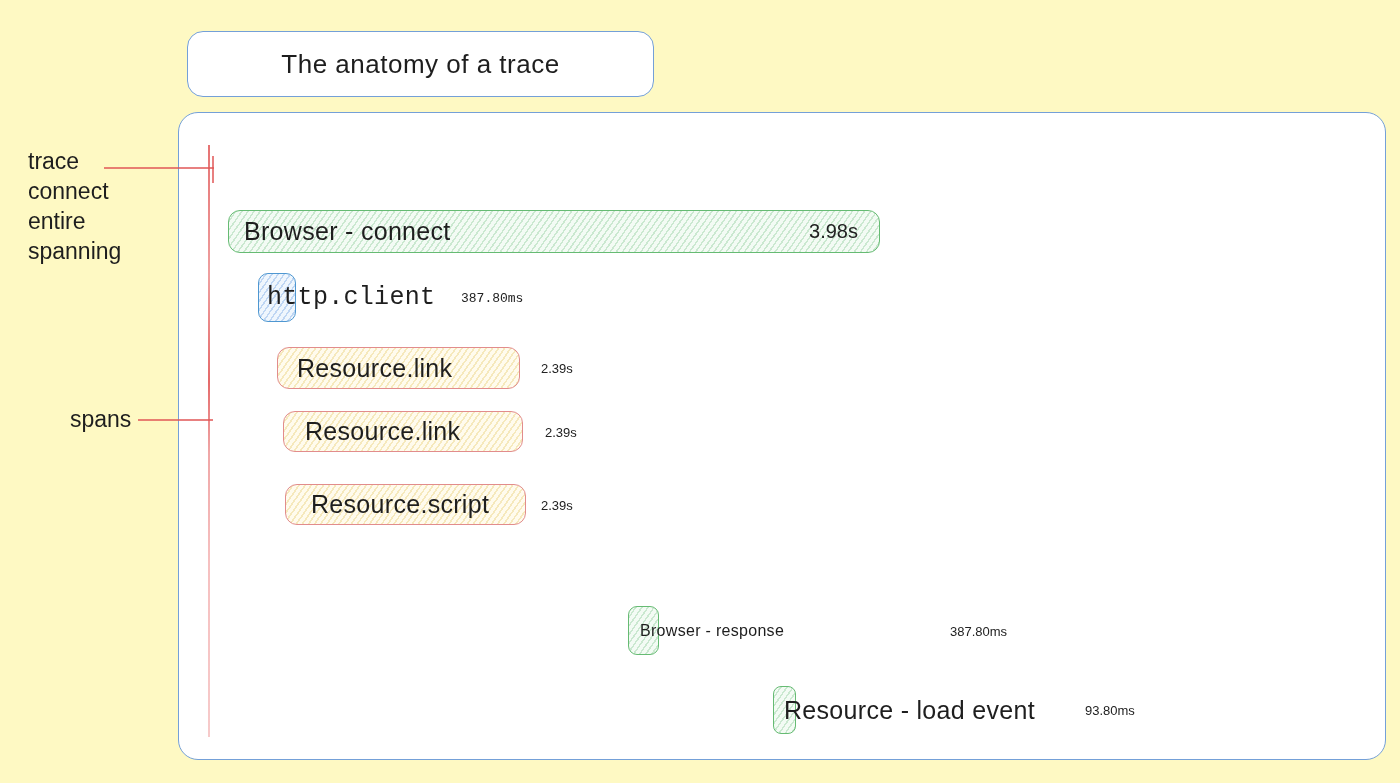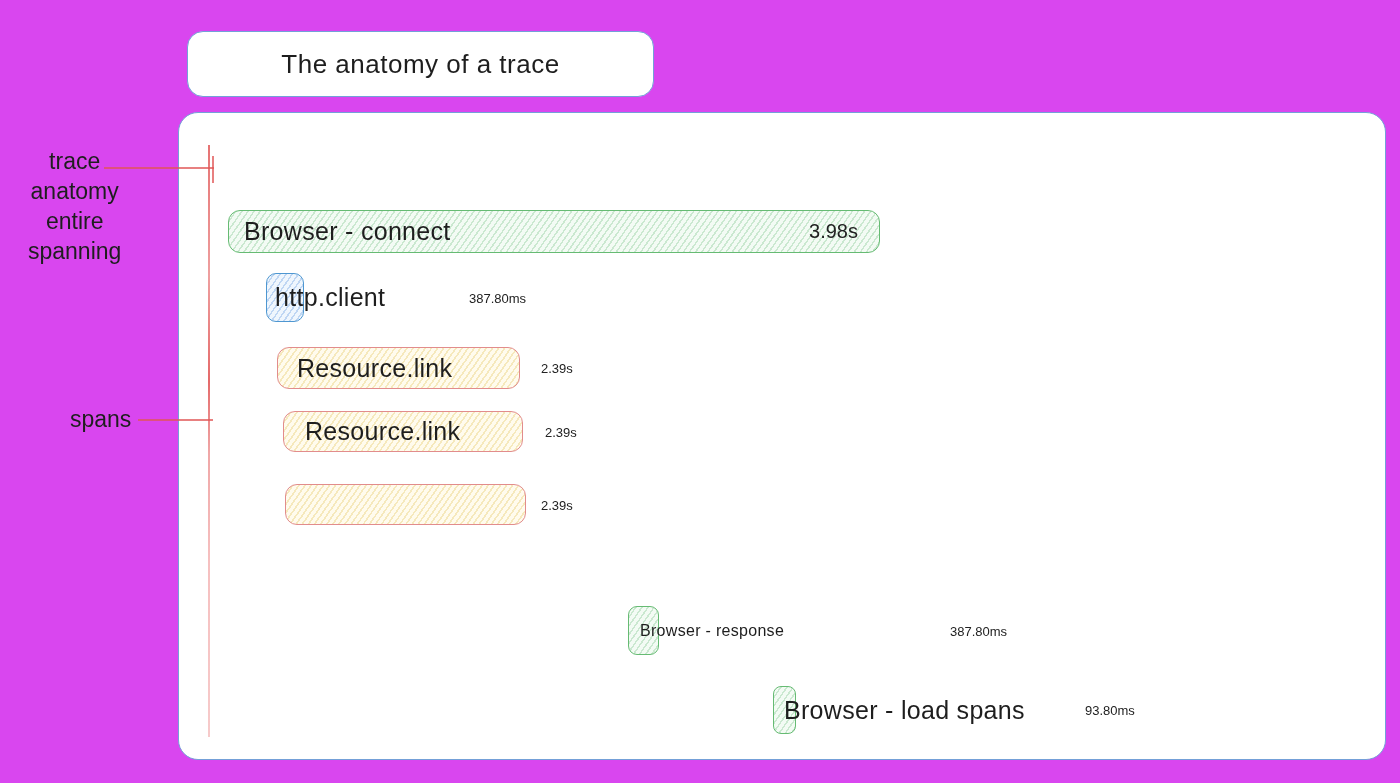--- a/index.html
+++ b/index.html
@@ -1,39 +1,39 @@
 <!DOCTYPE html>
 <html style="--outline-blue: #74a0d8; --trace-border: #8fb0e6; --trace-fill: #9284e2; --green-border: #66bb73; --green-fill: #56b268; --blue-border: #4e97d1; --blue-fill: #508cdc; --yellow-border: #e28c8c; --yellow-fill: #e4c660; --annotation-red: #e05555; --text: #1e1e1e;"><head>
 <meta charset="utf-8">
 <style>
   html,body{margin:0;padding:0;background:#ffffff;}
   .canvas{
     position:relative;
     width:1400px;height:783px;
-    background:#d946ef;
+    background:#fef9c3;
     font-family:"Liberation Sans","DejaVu Sans",sans-serif;
     color:var(--text,#1e1e1e);
     overflow:hidden;
   }
   
   .title-box{
     position:absolute;left:187px;top:31px;width:465px;height:64px;
     border:1.6px solid var(--outline-blue,#74a0d8);
     border-radius:16px;background:#fff;
     display:flex;align-items:center;justify-content:center;
   }
   .title-box .t{font-size:26px;letter-spacing:.5px;}
   
   .panel{
     position:absolute;left:178px;top:112px;width:1206px;height:646px;
     border:1.6px solid var(--outline-blue,#74a0d8);
     border-radius:20px;background:#fff;
   }
   
-  .anno{position:absolute;font-size:23px;line-height:30px;text-align:center;}
+  .anno{position:absolute;font-size:23px;line-height:30px;}
   .anno-trace{left:28px;top:146px;}
   .anno-spans{left:70px;top:404px;}
   .rline{position:absolute;background:rgba(224,85,85,.75);}
   .axis-line{
     left:208px;top:145px;width:2px;height:592px;
     background:linear-gradient(to bottom,
       rgba(224,80,80,.8) 0%,rgba(224,80,80,.55) 22%,
       rgba(224,80,80,.85) 40%,rgba(224,80,80,.5) 52%,
       rgba(238,140,140,.55) 70%,rgba(238,150,150,.5) 100%);
   }
@@ -74,21 +74,21 @@
   .row-0{left:218px;top:147px;width:1134px;height:43px;}
   .row-0 .box{width:100%;height:100%;border-radius:12px;}
   .row-0 .label{left:22px;top:0;line-height:43px;}
   .row-0 .duration{right:26px;top:0;line-height:43px;font-size:17px;}
   
   .row-1{left:228px;top:210px;width:652px;height:43px;text-align:right;}
   .row-1 .box{width:100%;height:100%;border-radius:12px;}
   .row-1 .label{left:16px;top:0;line-height:43px;font-size:25px;}
   .row-1 .duration{right:22px;top:0;line-height:43px;font-size:20px;margin-left:44px;}
   
-  .row-2{left:266px;top:273px;width:420px;height:49px;}
+  .row-2{left:258px;top:273px;width:420px;height:49px;font-family:Liberation Mono, monospace;}
   .row-2 .box{width:38px;height:49px;border-radius:10px;}
   .row-2 .label{left:9px;top:0;line-height:49px;font-size:25px;}
   .row-2 .duration{left:203px;top:50%;transform:translateY(-50%);}
   
   .row-3{left:277px;top:347px;width:360px;height:42px;}
   .row-3 .box{width:243px;height:42px;border-radius:12px;}
   .row-3 .label{left:20px;top:0;line-height:42px;font-size:25px;}
   .row-3 .duration{left:264px;top:50%;transform:translateY(-50%);}
   
   .row-4{left:283px;top:411px;width:360px;height:41px;}
@@ -121,21 +121,21 @@
 <div class="canvas">
 
   <div class="title-box">
     <span class="t">The anatomy of a trace</span>
   </div>
 
   <div class="panel"></div>
 
   <div class="anno anno-trace">
     <div>trace</div>
-    <div>anatomy</div>
+    <div>connect</div>
     <div>entire</div>
     <div>spanning</div>
   </div>
 
   <div class="anno anno-spans">spans</div>
 
   <div class="rline axis-line"></div>
   <div class="rline trace-connector"></div>
   <div class="rline trace-connector-tick"></div>
   <div class="rline spans-connector"></div>
@@ -160,29 +160,30 @@
   </div>
 
   <div class="row row-4">
     <div class="box fill-yellow"></div>
     <span class="label">Resource.link</span>
     <span class="duration">2.39s</span>
   </div>
 
   <div class="row row-5">
     <div class="box fill-yellow"></div>
+    <span class="label">Resource.script</span>
     <span class="duration">2.39s</span>
   </div>
 
 
   <div class="row row-7">
     <div class="box fill-green"></div>
     <span class="label">Browser - response</span>
     <span class="duration">387.80ms</span>
   </div>
 
   <div class="row row-8">
     <div class="box fill-green"></div>
-    <span class="label">Browser - load spans</span>
+    <span class="label">Resource - load event</span>
     <span class="duration">93.80ms</span>
   </div>
 
 </div>
 
 </body></html>

